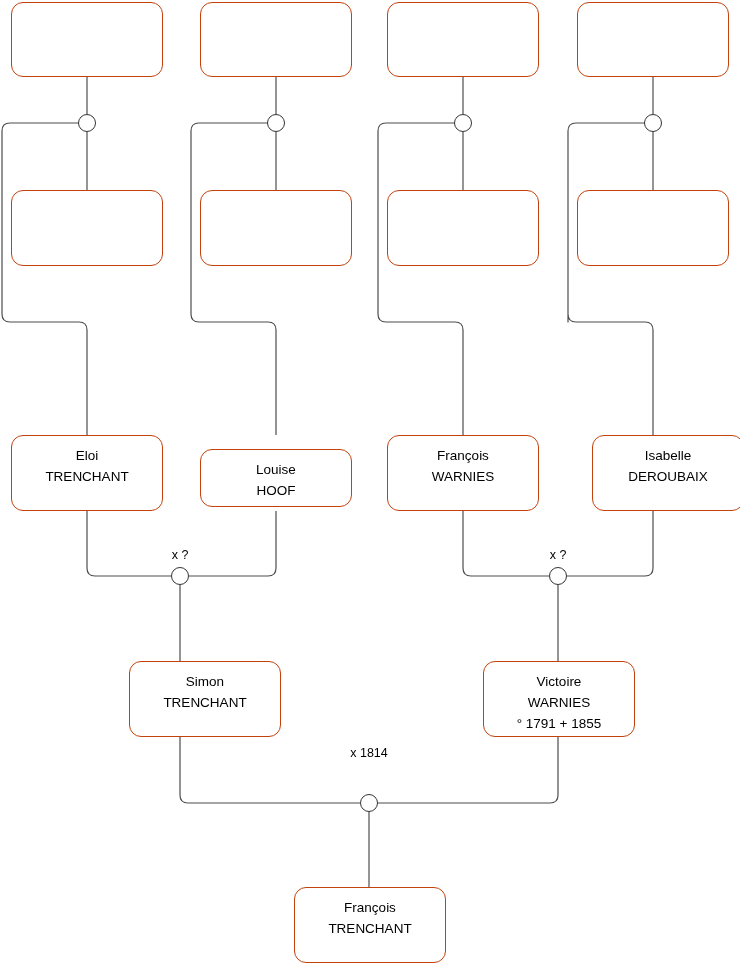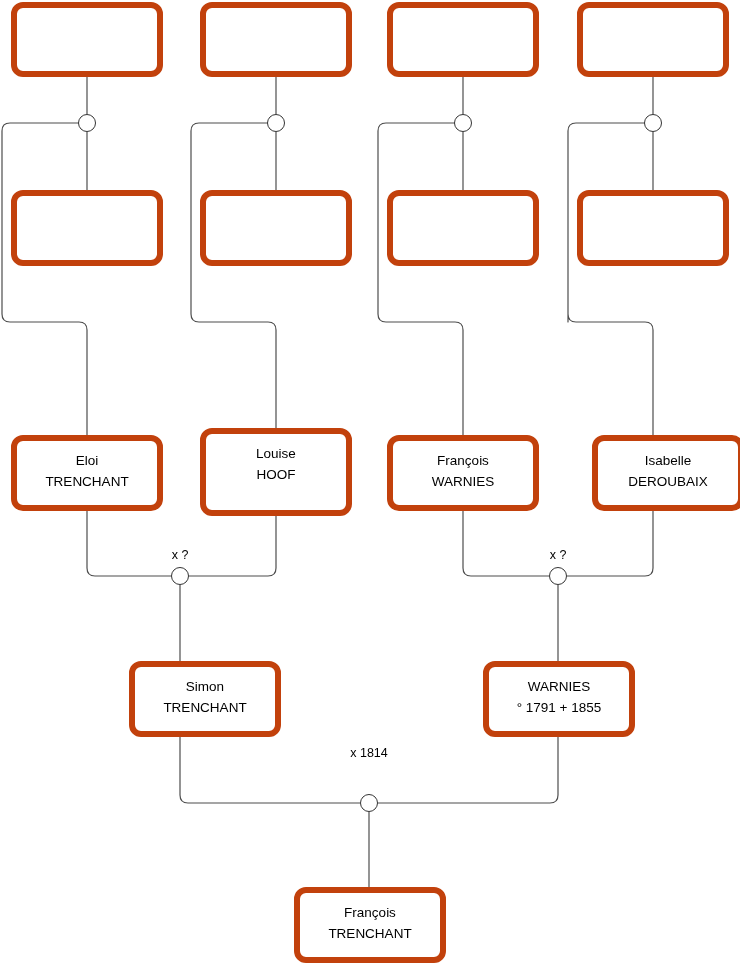--- a/index.html
+++ b/index.html
@@ -22,21 +22,21 @@
   #wires {
     position: absolute;
     left: 0;
     top: 0;
     width: 740px;
     height: 975px;
   }
   .person-box {
     position: absolute;
     box-sizing: border-box;
-    border: 6px solid #c2410c;
+    border: 1px solid #c2410c;
     border-radius: 12px;
     background: #ffffff;
     text-align: center;
     line-height: 21px;
     font-size: 13.5px;
     color: #000000;
     padding-top: 9px;
     z-index: 3;
   }
   .person-box .ln-given { display: block; }
@@ -147,21 +147,21 @@
     <span class="ln-surname"></span>
     <span class="ln-dates"></span>
   </div>
 
   <div class="person-box" style="left:11px; top:435px; width:152px; height:76px;">
     <span class="ln-given">Eloi</span>
     <span class="ln-surname">TRENCHANT</span>
     <span class="ln-dates"></span>
   </div>
 
-  <div class="person-box" style="left:200px; top:428px; width:152px; height:88px;">
+  <div class="person-box" style="left:200px; top:449px; width:152px; height:58px;">
     <span class="ln-given">Louise</span>
     <span class="ln-surname">HOOF</span>
     <span class="ln-dates"></span>
   </div>
 
   <div class="person-box" style="left:387px; top:435px; width:152px; height:76px;">
     <span class="ln-given">François</span>
     <span class="ln-surname">WARNIES</span>
     <span class="ln-dates"></span>
   </div>
@@ -171,20 +171,21 @@
     <span class="ln-surname">DEROUBAIX</span>
     <span class="ln-dates"></span>
   </div>
 
   <div class="person-box" style="left:105px; top:661px; width:152px; height:76px;margin-left:24px;">
     <span class="ln-given">Simon</span>
     <span class="ln-surname">TRENCHANT</span>
   </div>
 
   <div class="person-box" style="left:483px; top:661px; width:152px; height:76px;">
+    <span class="ln-given">Victoire</span>
     <span class="ln-surname">WARNIES</span>
     <span class="ln-dates">° 1791 + 1855</span>
   </div>
 
   <div class="person-box" style="left:294px; top:887px; width:152px; height:76px;">
     <span class="ln-given">François</span>
     <span class="ln-surname">TRENCHANT</span>
   </div>
 
   <div class="union-dot" style="left:78px; top:114px;"></div>

